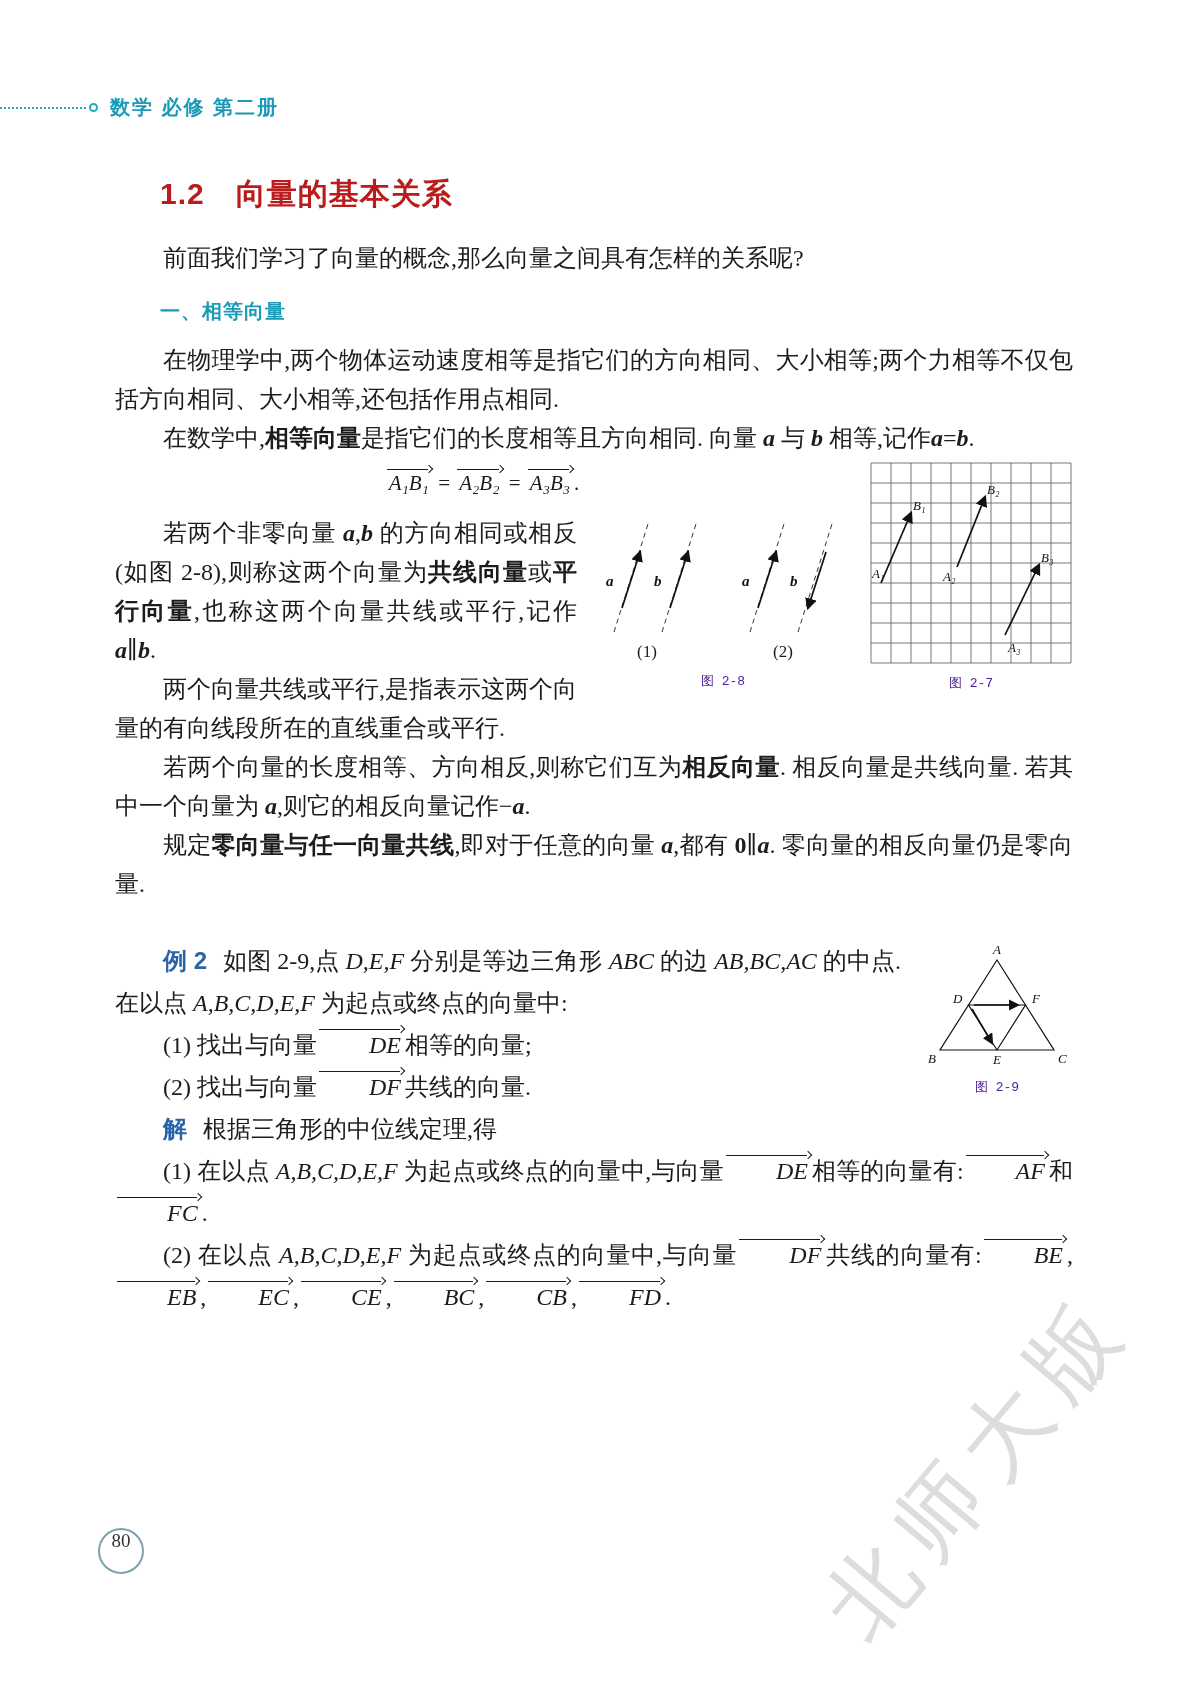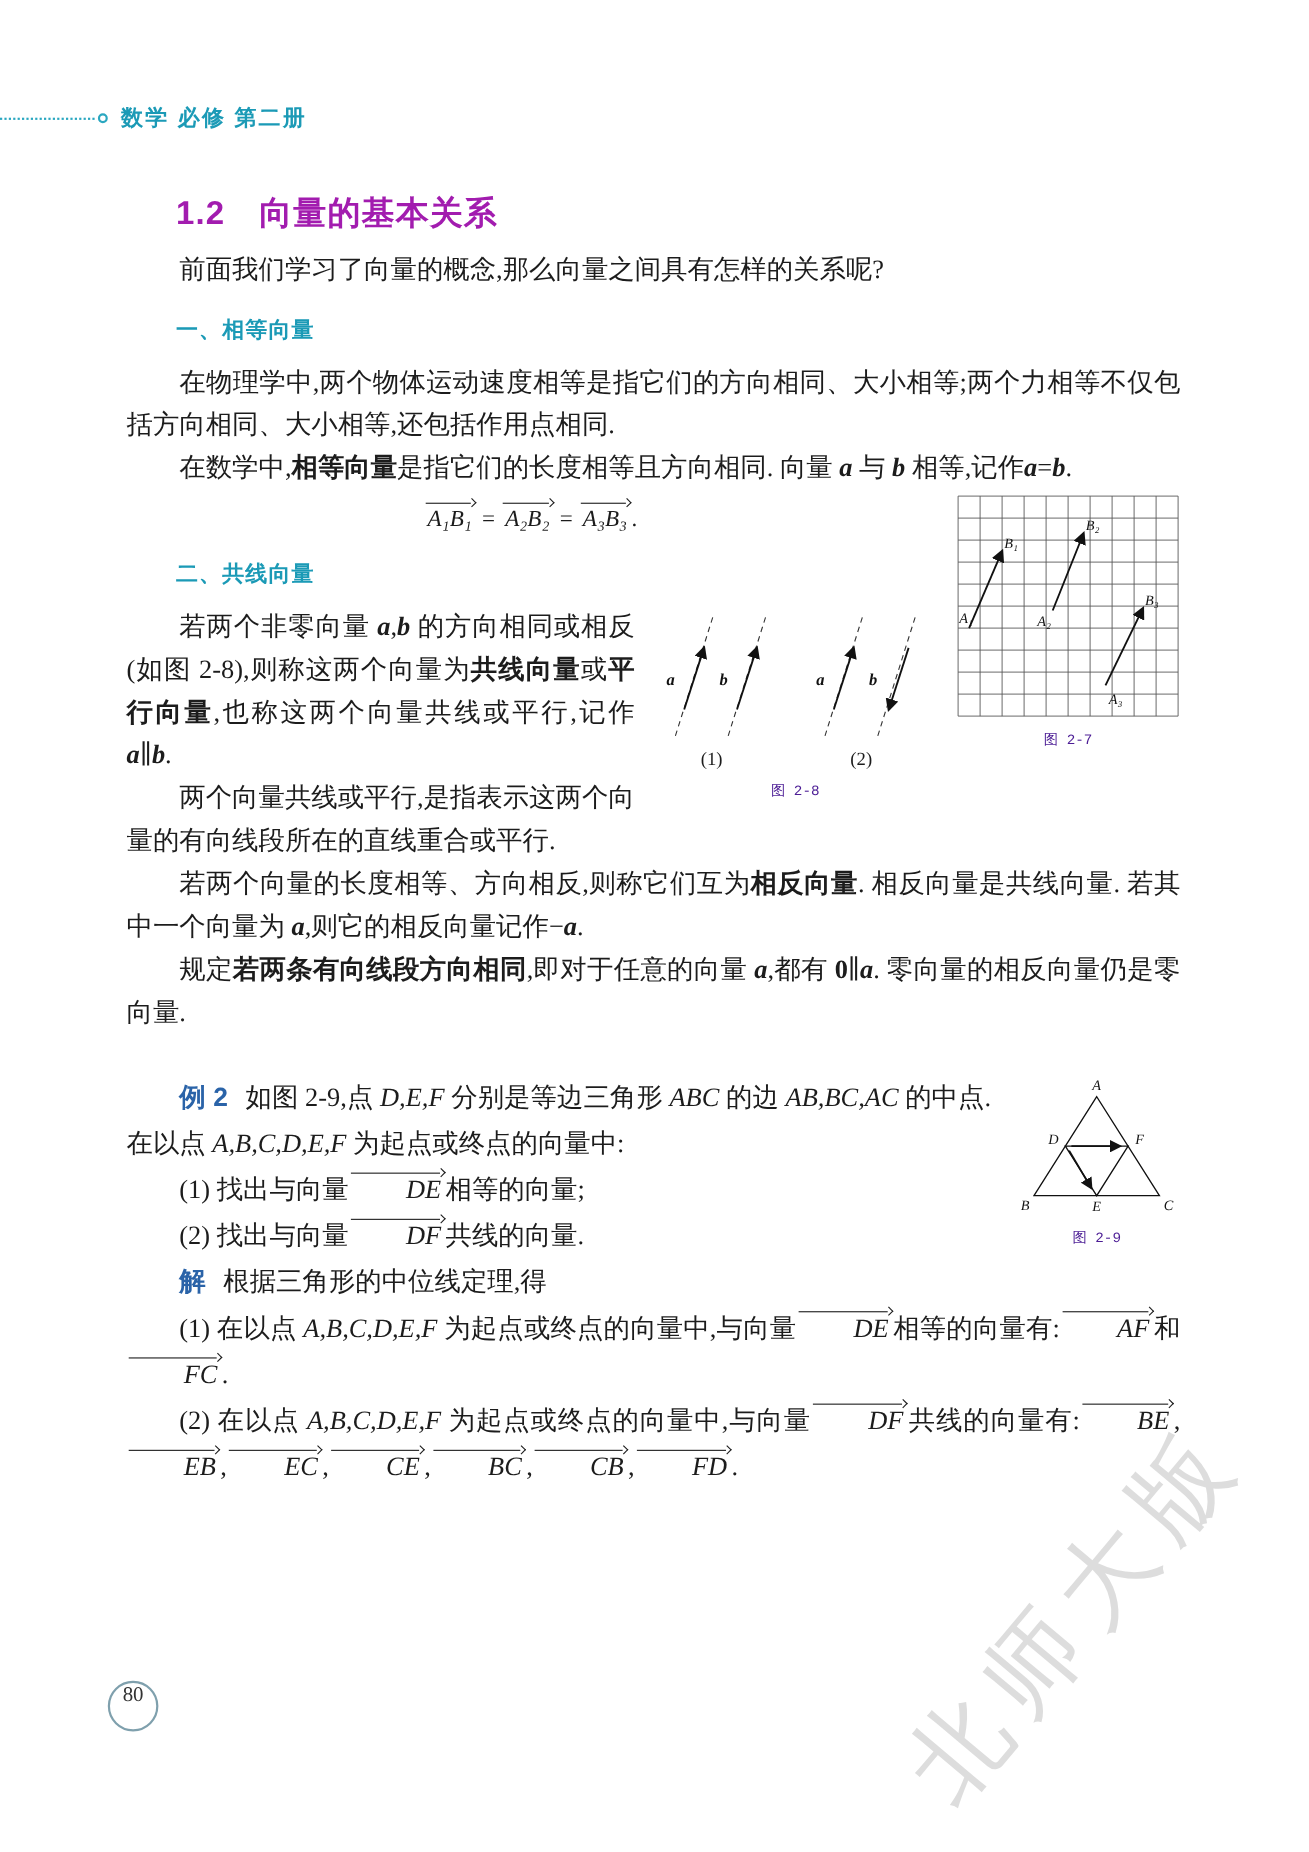--- a/index.html
+++ b/index.html
@@ -13,21 +13,21 @@
 
   
   .header { position:absolute; top:94px; left:0; display:flex; align-items:center; }
   .header-rule { width:86px; border-top:2px dotted #2aa7c0; }
   .header-dot { width:9px; height:9px; border:2px solid #2aa7c0; border-radius:50%; margin-left:3px; background:#fff; }
   .header-title { margin-left:12px; color:#1b9ab6; font-weight:bold; font-size:20px;
     font-family:"Liberation Sans","DejaVu Sans",sans-serif; letter-spacing:2px; }
 
   
   .content { position:absolute; left:115px; top:168px; width:958px; }
-  .sec-title { color:#a21caf; font-size:30px; font-weight:bold; margin:6px 0 12px 45px;
+  .sec-title { color:#b91c1c; font-size:30px; font-weight:bold; margin:6px 0 24px 45px;
     font-family:"Liberation Sans","DejaVu Sans",sans-serif; letter-spacing:1px; }
   .sub-heading { color:#1b9ab6; font-size:20px; font-weight:bold; margin:20px 0 16px 45px;
     font-family:"Liberation Sans","DejaVu Sans",sans-serif; letter-spacing:1px; }
   .para { font-size:24px; line-height:39px; text-align:justify; text-indent:2em; }
 
   .b  { font-weight:bold; }
   .i  { font-style:italic; font-family:"Liberation Serif",serif; }
   .bi { font-weight:bold; font-style:italic; font-family:"Liberation Serif",serif; }
 
   
@@ -116,21 +116,20 @@
           <text class="lbl" x="117" y="32">B₂</text>
           <text class="lbl" x="138" y="190">A₃</text>
           <text class="lbl" x="171" y="100">B₃</text>
         </g>
       </svg>
       <figcaption class="fig-caption">图 2-7</figcaption>
     </figure>
 
     <div class="formula"><span class="vec">A₁B₁</span><span> = </span><span class="vec">A₂B₂</span><span> = </span><span class="vec">A₃B₃</span><span>.</span></div>
 
-    <h2 class="sub-heading">二、共线向量</h2>
 
     <figure class="fig fig28">
       <svg width="250" height="118" viewBox="0 0 250 118">
         <defs>
           <marker id="arr28" viewBox="0 0 10 10" refX="8" refY="5" markerWidth="7" markerHeight="7" orient="auto">
             <path d="M0,0 L10,5 L0,10 z" fill="#111"></path>
           </marker>
         </defs>
         <g stroke="#333" stroke-width="1" stroke-dasharray="5 4">
           <line x1="16" y1="112" x2="50" y2="4"></line>
@@ -154,21 +153,21 @@
       <div class="fig28-nums">
         <span class="n1">(1)</span>
         <span class="n2">(2)</span>
       </div>
       <figcaption class="fig-caption">图 2-8</figcaption>
     </figure>
 
     <p class="para"><span>若两个非零向量 </span><span class="bi">a</span><span>,</span><span class="bi">b</span><span> 的方向相同或相反(如图 2-8),则称这两个向量为</span><span class="b">共线向量</span><span>或</span><span class="b">平行向量</span><span>,也称这两个向量共线或平行,记作 </span><span class="bi">a</span><span>∥</span><span class="bi">b</span><span>.</span></p>
     <p class="para">两个向量共线或平行,是指表示这两个向量的有向线段所在的直线重合或平行.</p>
     <p class="para"><span>若两个向量的长度相等、方向相反,则称它们互为</span><span class="b">相反向量</span><span>. 相反向量是共线向量. 若其中一个向量为 </span><span class="bi">a</span><span>,则它的相反向量记作−</span><span class="bi">a</span><span>.</span></p>
-    <p class="para"><span>规定</span><span class="b">若两条有向线段方向相同</span><span>,即对于任意的向量 </span><span class="bi">a</span><span>,都有 </span><span class="b">0</span><span>∥</span><span class="bi">a</span><span>. 零向量的相反向量仍是零向量.</span></p>
+    <p class="para"><span>规定</span><span class="b">零向量与任一向量共线</span><span>,即对于任意的向量 </span><span class="bi">a</span><span>,都有 </span><span class="b">0</span><span>∥</span><span class="bi">a</span><span>. 零向量的相反向量仍是零向量.</span></p>
 
     <div class="example">
 
       <figure class="fig fig29">
         <svg width="150" height="124" viewBox="0 0 150 124">
           <defs>
             <marker id="arr29" viewBox="0 0 10 10" refX="8" refY="5" markerWidth="7" markerHeight="7" orient="auto">
               <path d="M0,0 L10,5 L0,10 z" fill="#111"></path>
             </marker>
           </defs>

